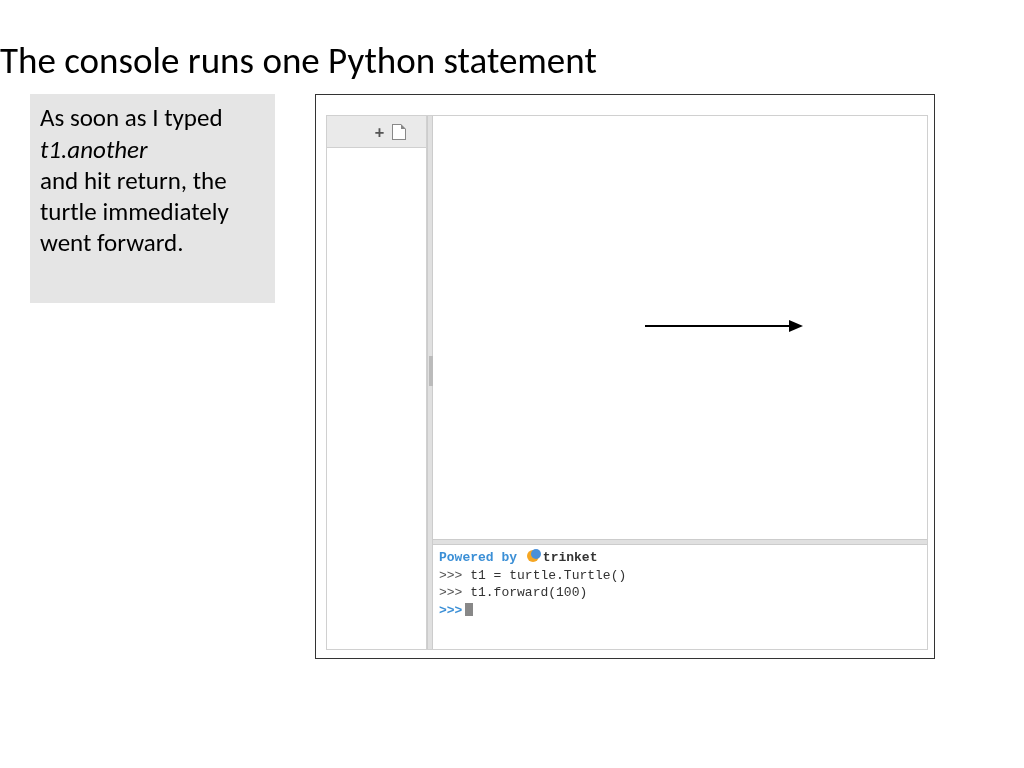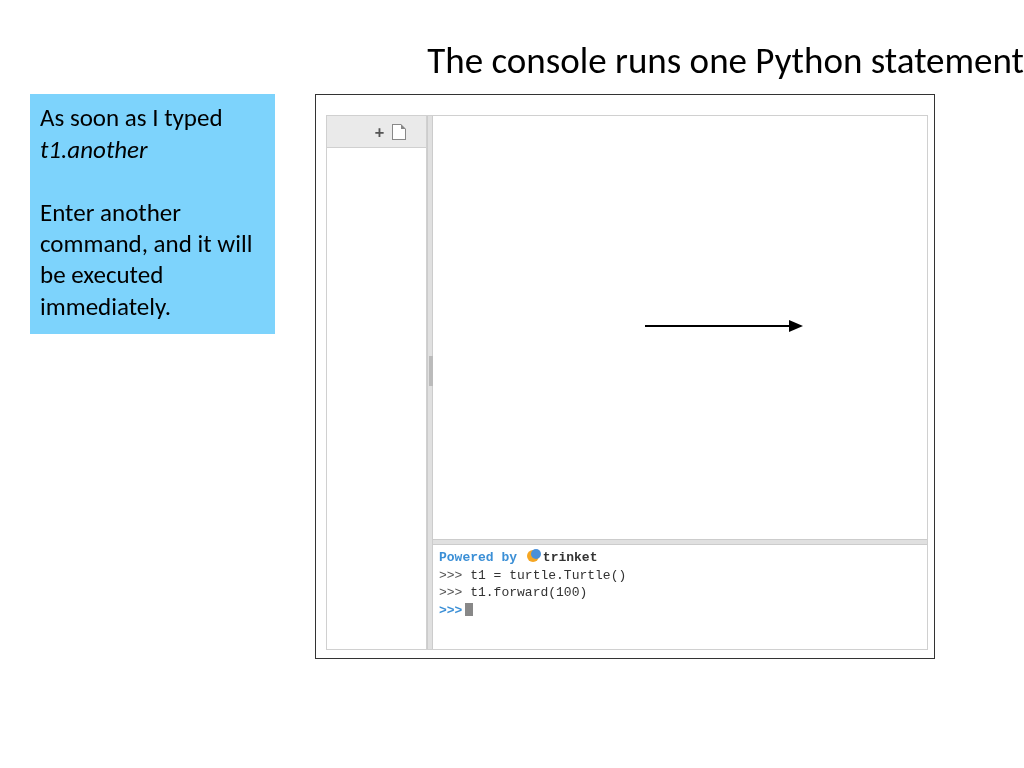--- a/index.html
+++ b/index.html
@@ -5,36 +5,35 @@
   * { box-sizing: border-box; margin: 0; padding: 0; }
   body {
     width: 1024px;
     height: 768px;
     background: #fff;
     font-family: Calibri, "Segoe UI", Arial, sans-serif;
     position: relative;
     overflow: hidden;
   }
   .title {
-    text-align: right;
+    text-align: left;
     font-size: 37px;
     font-weight: 400;
     color: #000;
     padding-top: 38px;
     line-height: 1.25;
-    margin-left: 35px;
   }
   .content-row {
     display: flex;
     align-items: flex-start;
     padding: 10px 30px 0 30px;
     gap: 40px;
   }
   .note-box {
-    background: #7dd3fc;
+    background: #e5e5e5;
     width: 245px;
     padding: 8px 10px 12px 10px;
     font-size: 25px;
     line-height: 1.25;
     color: #000;
     flex-shrink: 0;
   }
   .note-italic { font-style: italic; }
   .note-gap { height: 32px; }
   .trinket-frame {
@@ -172,22 +171,22 @@
 
 <div class="title">
   <span>The console runs one Python statement</span><br>
 </div>
 
 <div class="content-row">
 
   <div class="note-box">
     <div>As soon as I typed</div>
     <div class="note-italic">t1.another</div>
+    <div>and hit return, the turtle immediately went forward.</div>
     <div class="note-gap"></div>
-    <div>Enter another command, and it will be executed immediately.</div>
   </div>
 
   <div class="trinket-frame">
     <div class="trinket-inner">
 
       <div class="left-panel">
         <div class="tab-bar">
           <span class="plus-icon">+</span>
           <span class="doc-icon"></span>
         </div>

